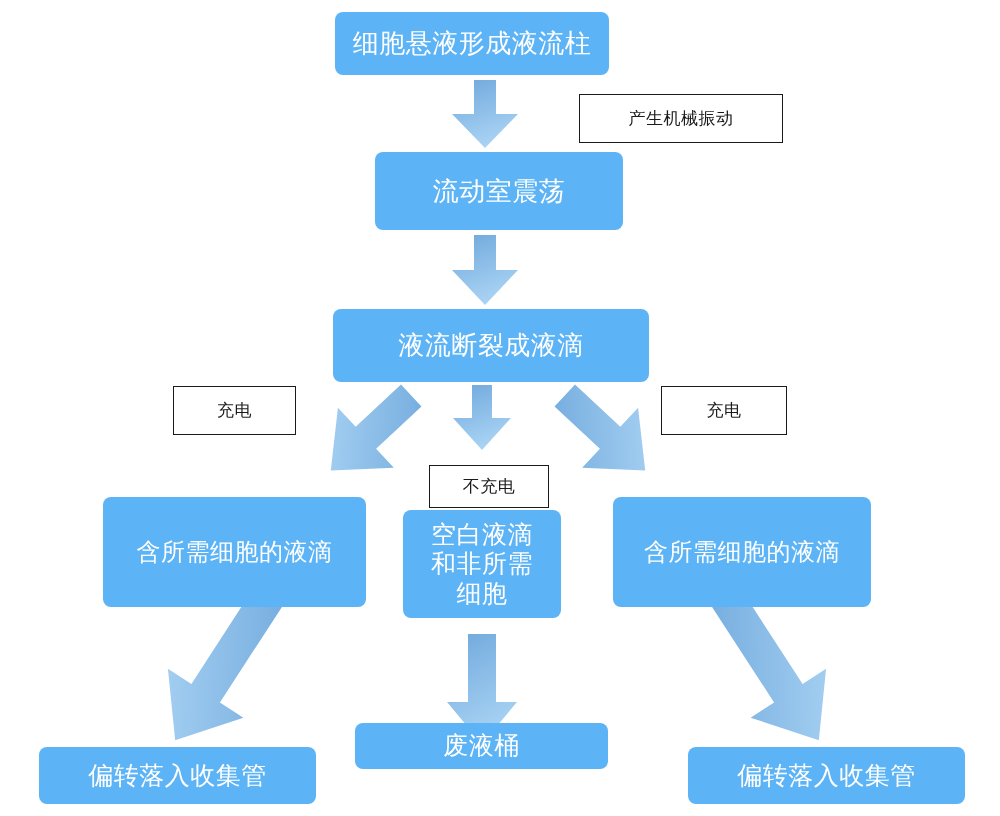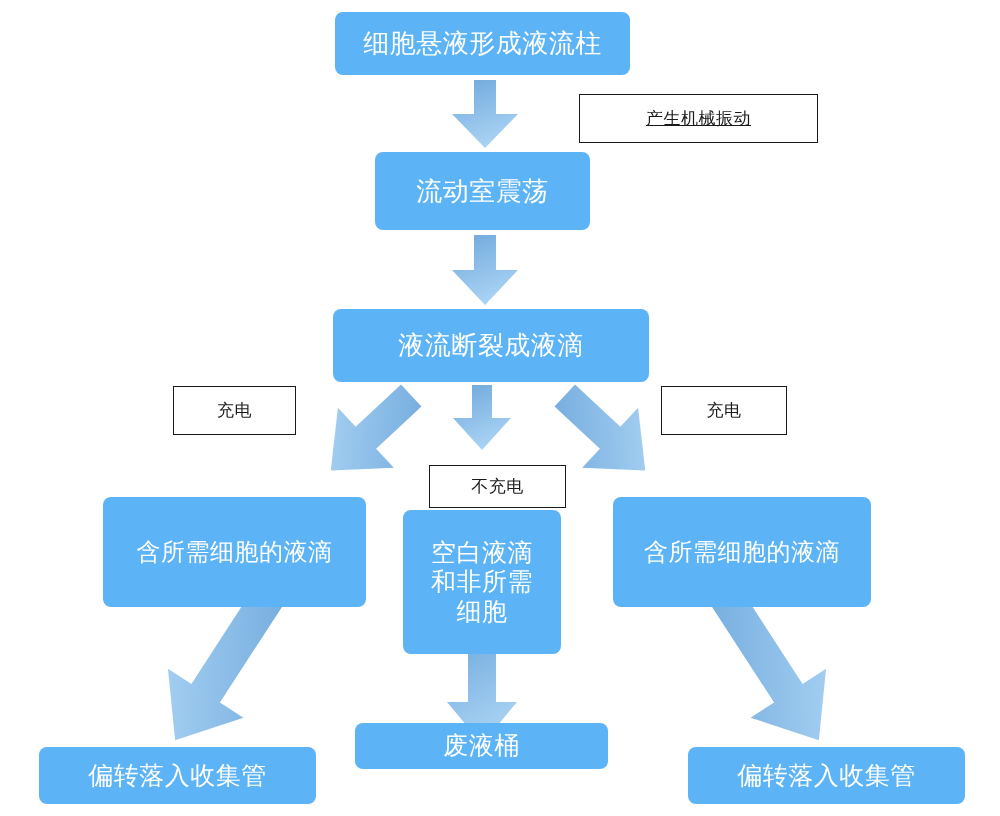--- a/index.html
+++ b/index.html
@@ -158,41 +158,41 @@
           <stop offset="0%" stop-color="#6FA8DC"></stop>
             <stop offset="100%" stop-color="#A8D2F3"></stop>
         </linearGradient>
       </defs>
       <g transform="rotate(-33 72 80)">
         <path d="M55,-6 L89,-6 L89,110 L117,110 L72,166 L27,110 L55,110 Z" fill="url(#g8)"></path>
       </g>
     </svg>
   </div>
 
-  <div class="node f26" style="left:335px; top:12px; width:295px; height:63px;">细胞悬液形成液流柱</div>
+  <div class="node f26" style="left:335px; top:12px; width:274px; height:63px;">细胞悬液形成液流柱</div>
 
-  <div class="node f26" style="left:375px; top:152px; width:215px; height:78px;">流动室震荡</div>
+  <div class="node f26" style="left:375px; top:152px; width:248px; height:78px;">流动室震荡</div>
 
   <div class="node f26" style="left:333px; top:309px; width:316px; height:73px;">液流断裂成液滴</div>
 
   <div class="node f24" style="left:103px; top:480px; width:263px; height:110px;">含所需细胞的液滴</div>
 
-  <div class="node f25" style="left:403px; top:510px; width:158px; height:144px;">空白液滴
+  <div class="node f25" style="left:403px; top:510px; width:158px; height:108px;">空白液滴
 和非所需
 细胞</div>
 
   <div class="node f24" style="left:613px; top:480px; width:258px; height:110px;">含所需细胞的液滴</div>
 
   <div class="node f25" style="left:39px; top:747px; width:277px; height:57px;">偏转落入收集管</div>
 
   <div class="node f25" style="left:355px; top:723px; width:253px; height:46px;">废液桶</div>
 
   <div class="node f25" style="left:688px; top:747px; width:277px; height:57px;">偏转落入收集管</div>
 
-  <div class="label" style="left:579px; top:94px; width:239px; height:49px;text-decoration:underline;">产生机械振动</div>
+  <div class="label" style="left:579px; top:94px; width:204px; height:49px;">产生机械振动</div>
 
   <div class="label" style="left:173px; top:386px; width:123px; height:49px;">充电</div>
 
   <div class="label" style="left:661px; top:386px; width:126px; height:49px;">充电</div>
 
-  <div class="label" style="left:429px; top:465px; width:137px; height:43px;">不充电</div>
+  <div class="label" style="left:429px; top:465px; width:120px; height:43px;">不充电</div>
 
 </div>
 
 </body></html>

